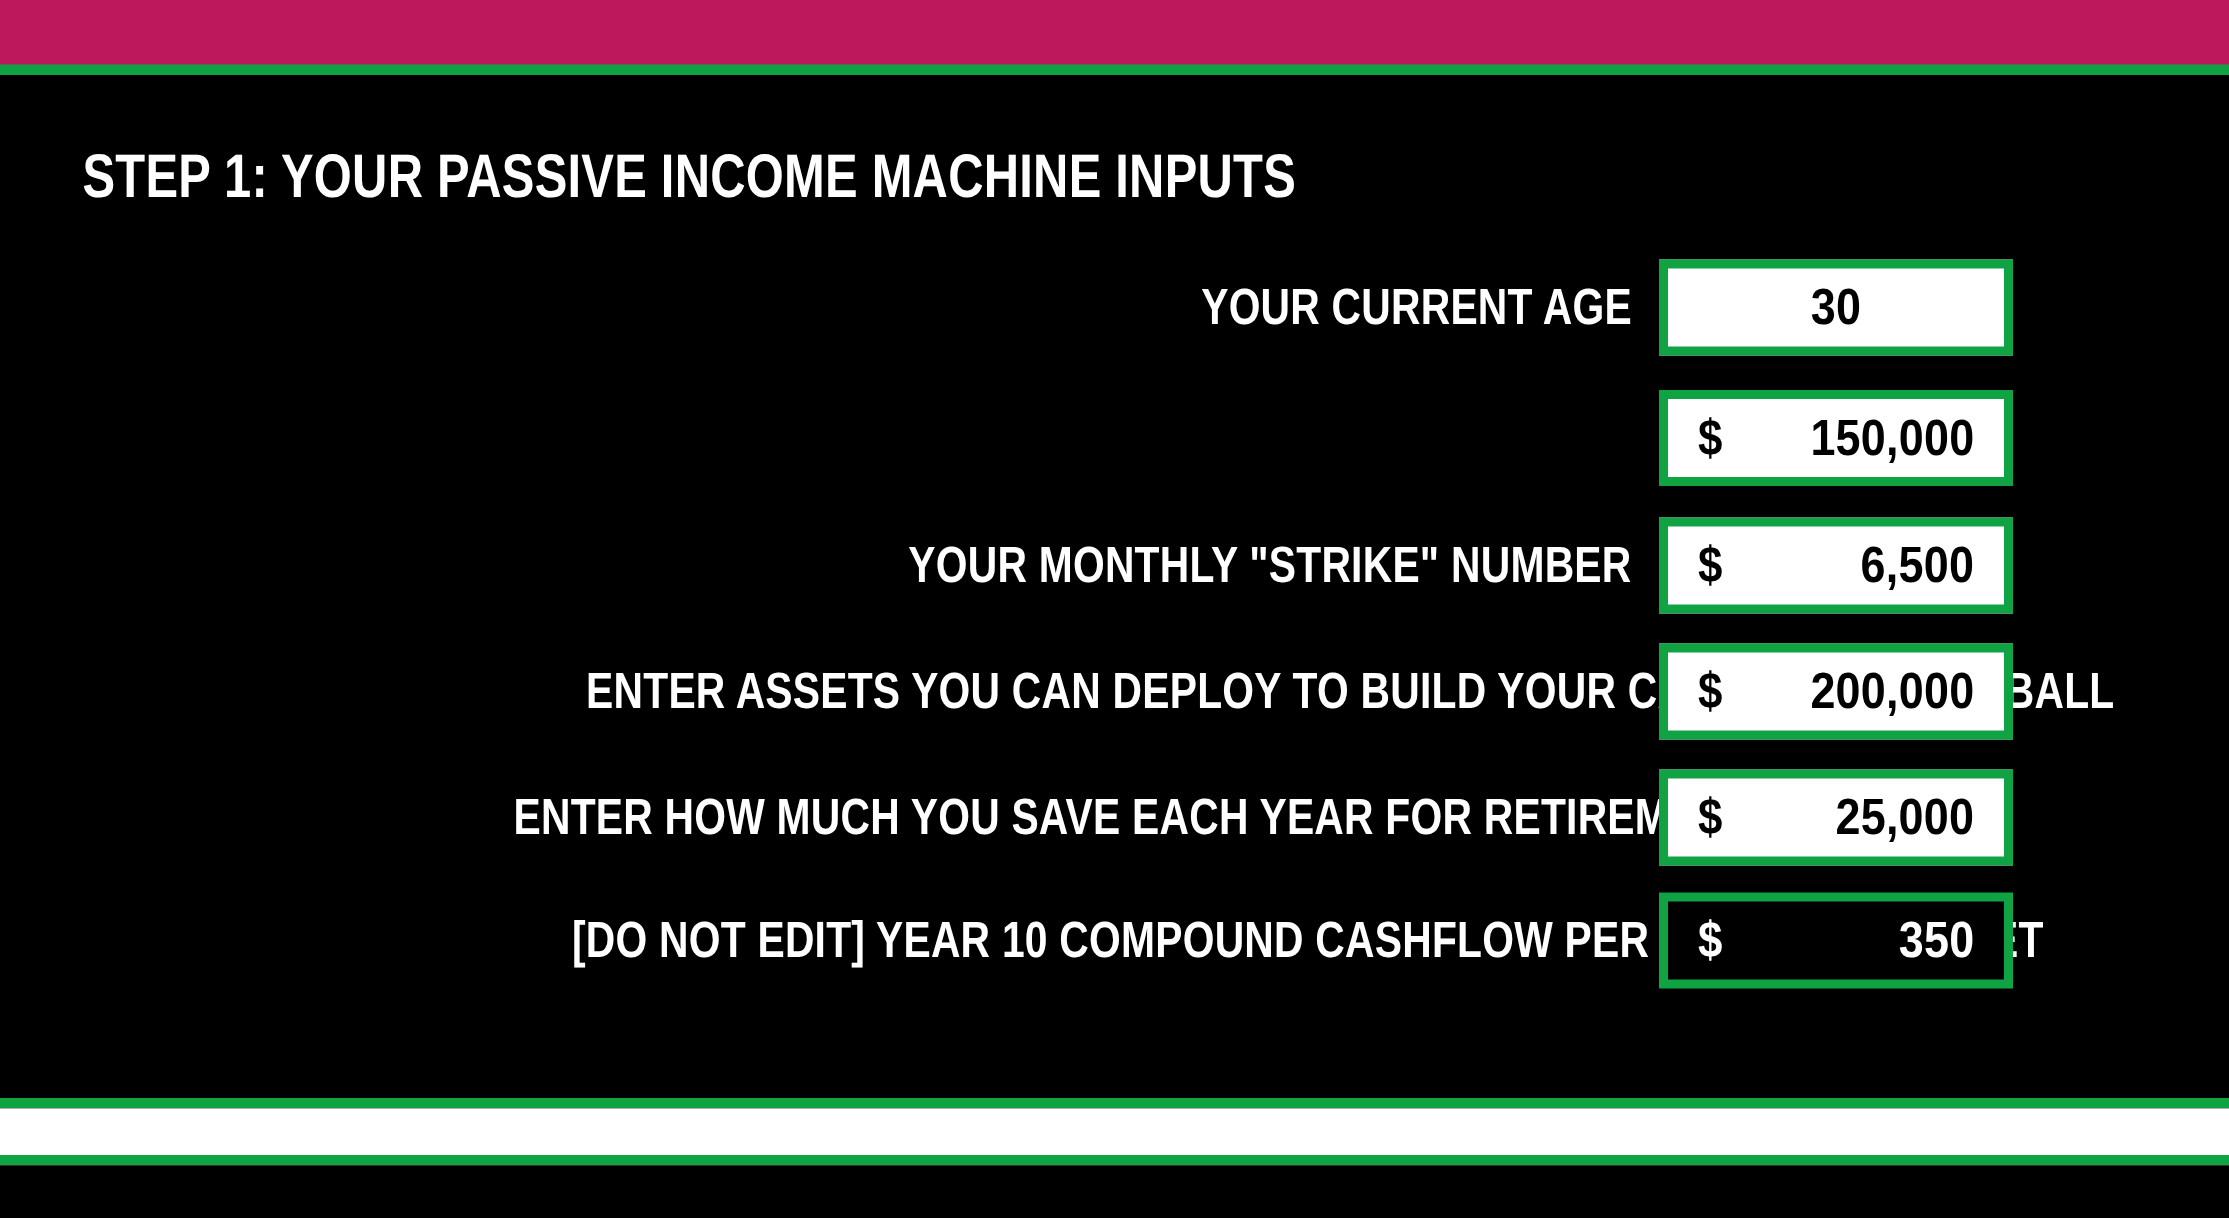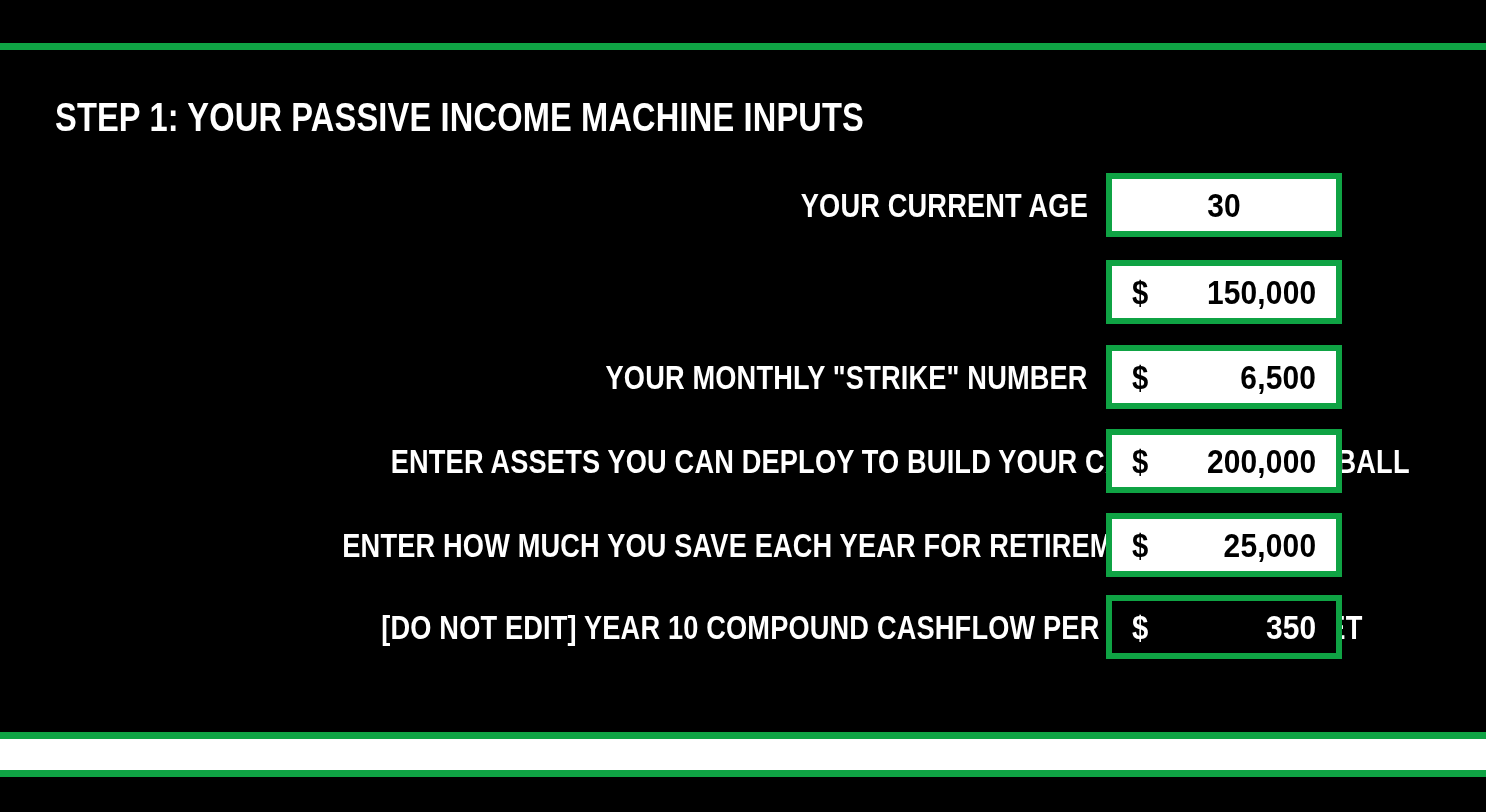--- a/index.html
+++ b/index.html
@@ -8,21 +8,21 @@
     padding: 0;
     background: #ffffff;
   }
   body {
     font-family: "Liberation Sans", sans-serif;
   }
   #stage {
     position: relative;
     width: 1486px;
     height: 812px;
-    background: #000000;
+    background: #be185d;
     overflow: hidden;
   }
 
   
   .green-rule {
     position: absolute;
     left: 0;
     width: 1486px;
     height: 7px;
     background: #0fa344;

